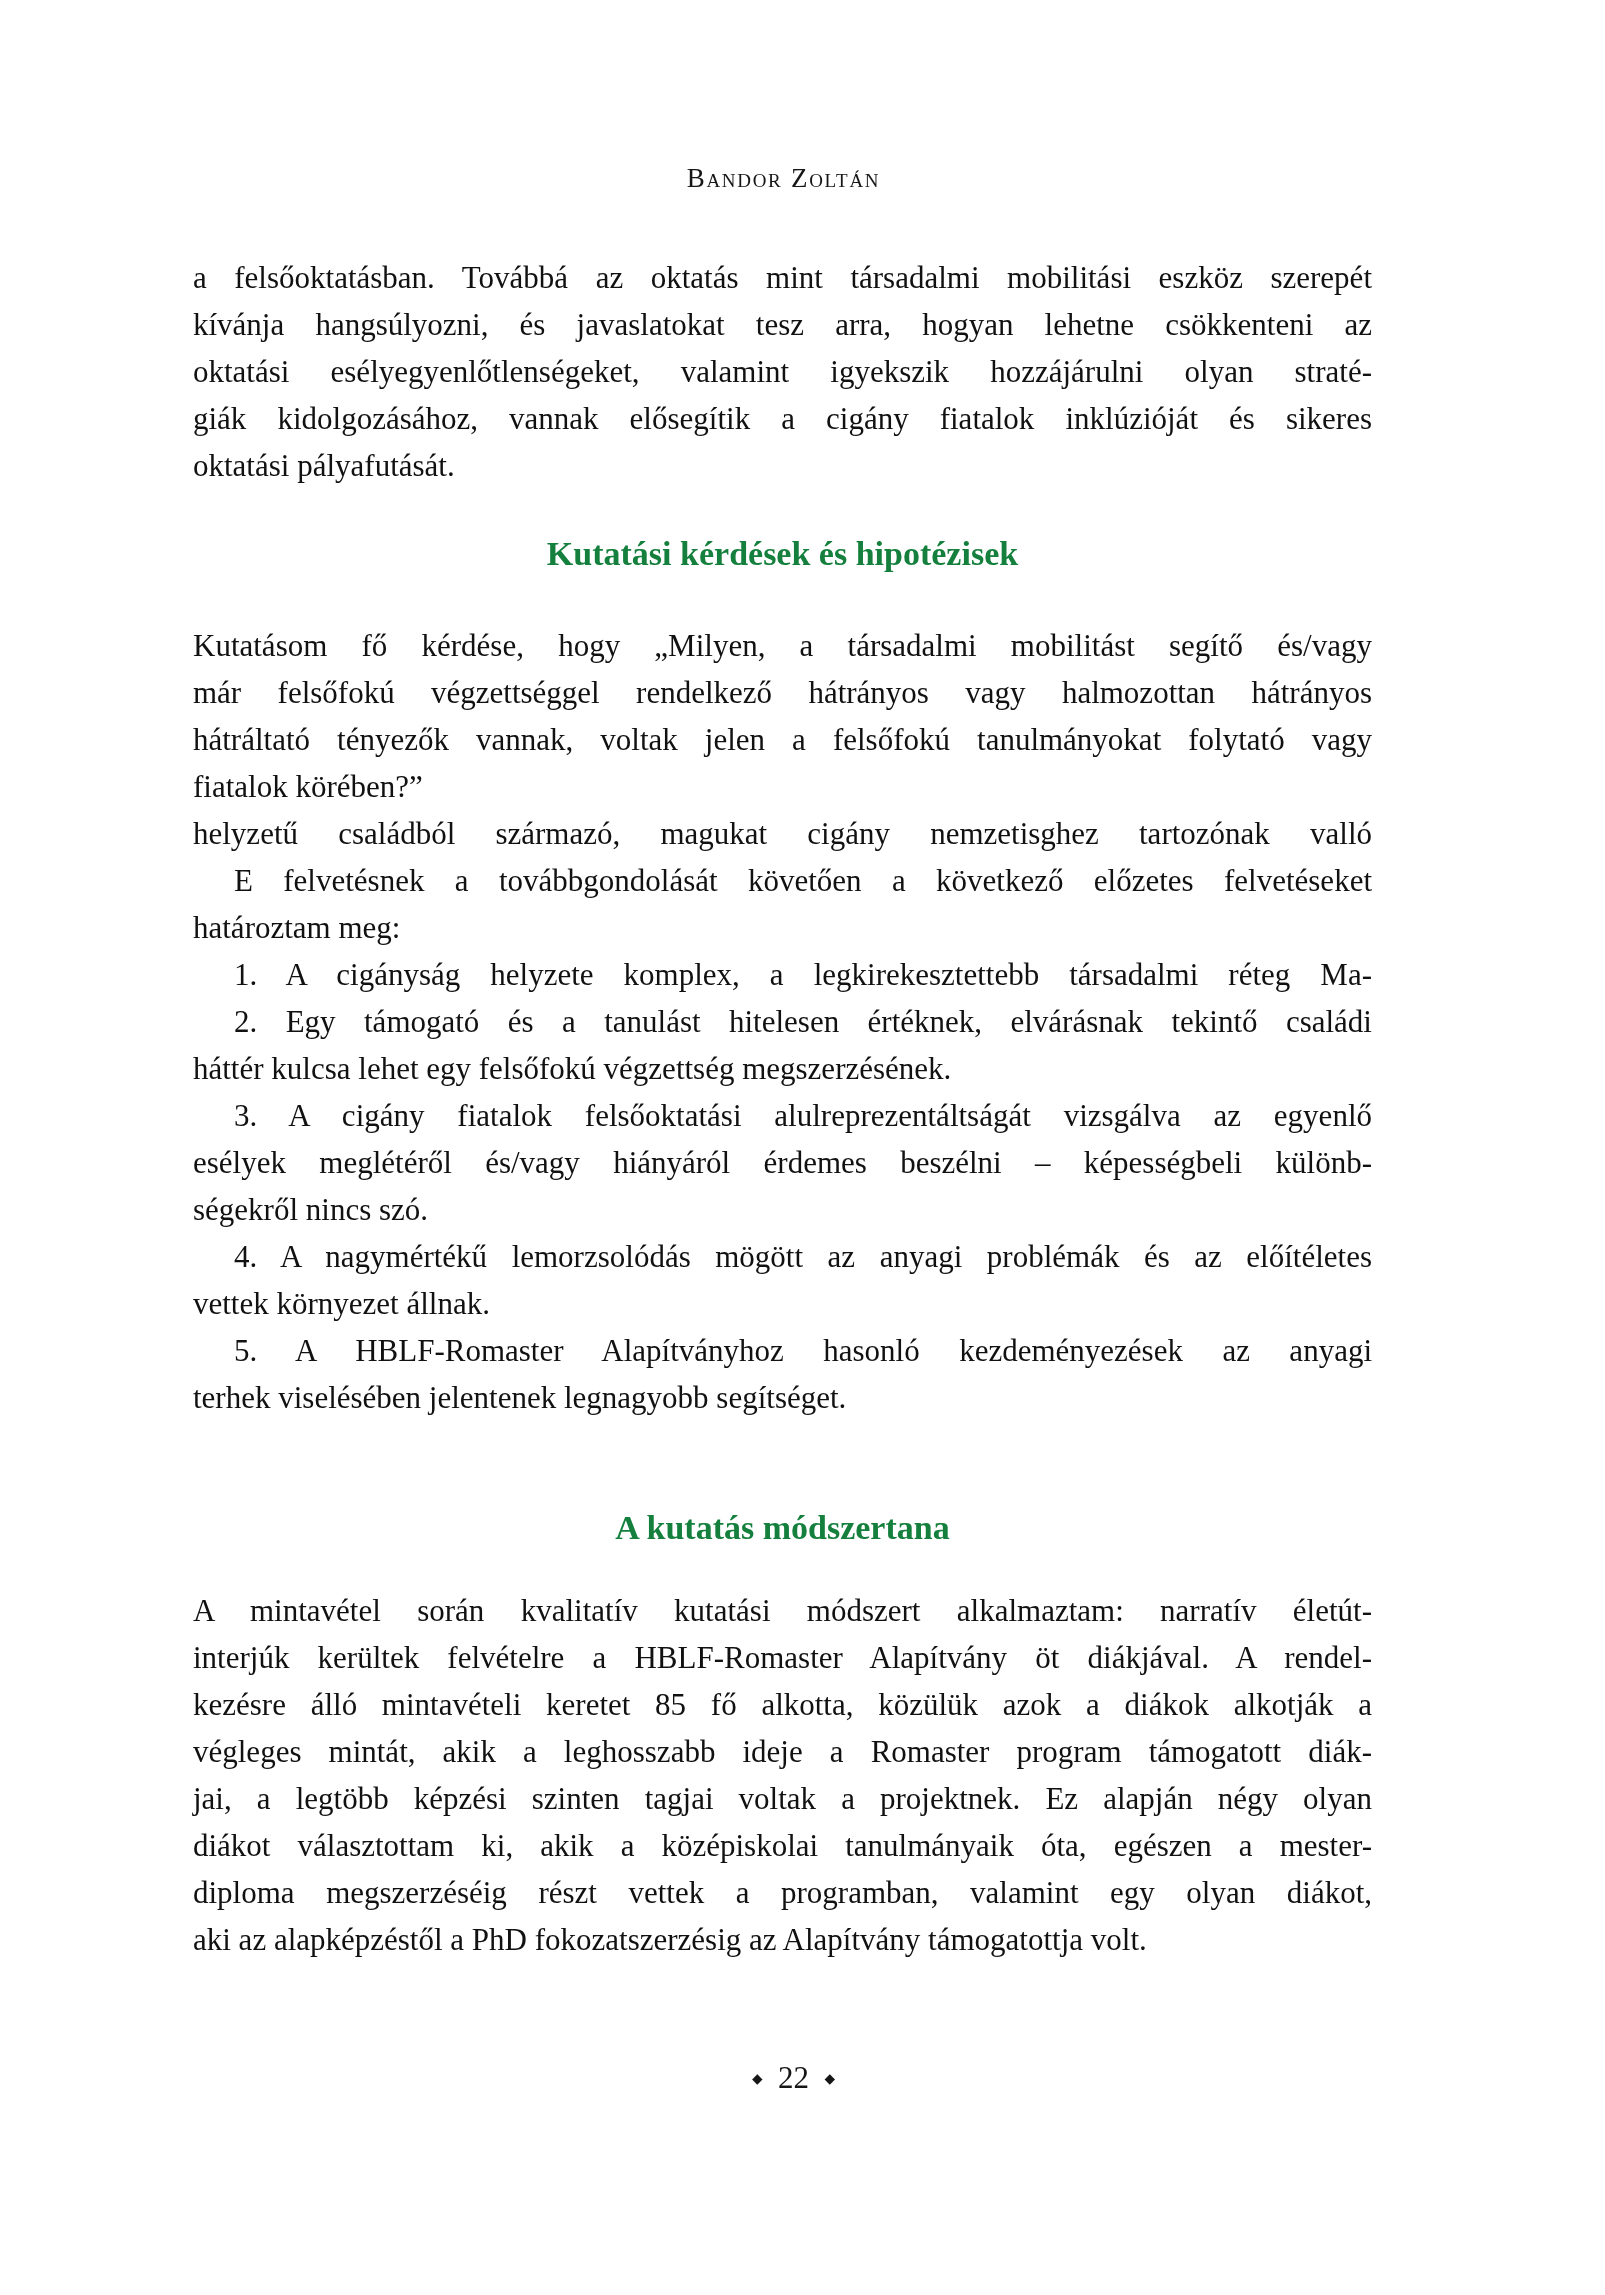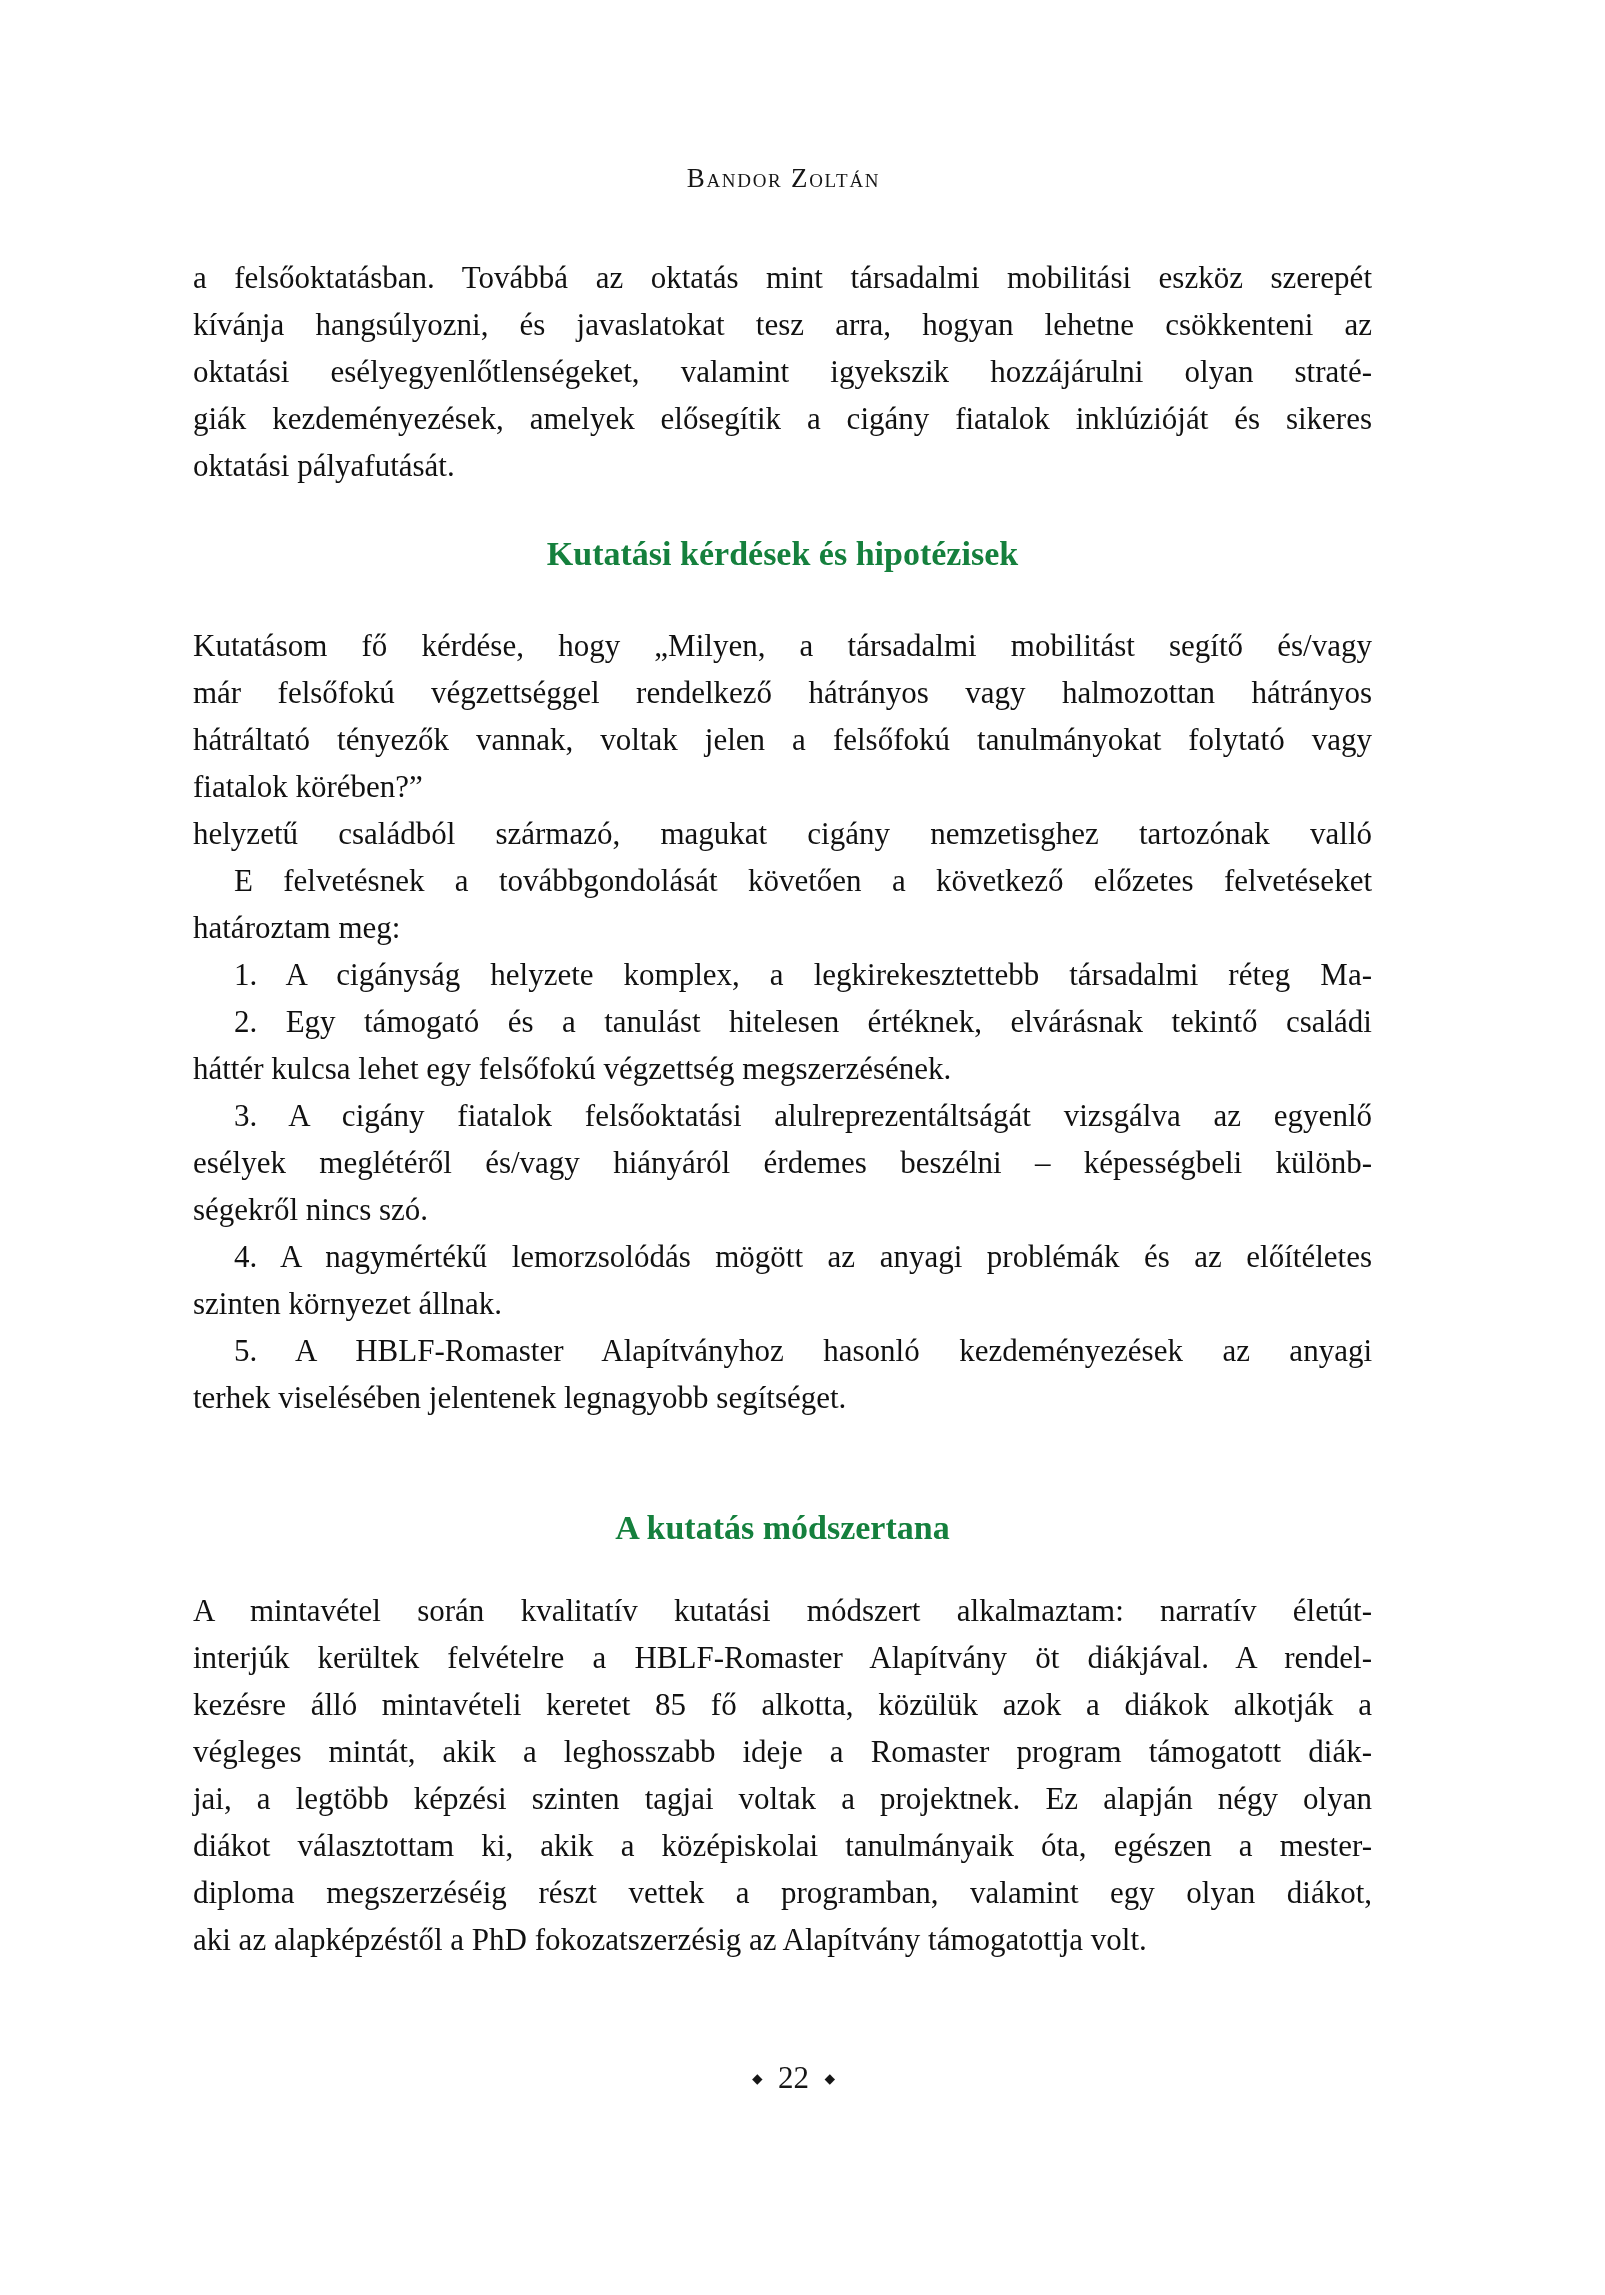--- a/index.html
+++ b/index.html
@@ -63,21 +63,21 @@
 <body>
 
 <div class="page">
   <header class="running-header">Bandor Zoltán</header>
 
   <main id="content" class="content">
       <div class="paragraph">
         <div class="line fill">a felsőoktatásban. Továbbá az oktatás mint társadalmi mobilitási eszköz szerepét</div>
         <div class="line fill">kívánja hangsúlyozni, és javaslatokat tesz arra, hogyan lehetne csökkenteni az</div>
         <div class="line fill">oktatási esélyegyenlőtlenségeket, valamint igyekszik hozzájárulni olyan straté-</div>
-        <div class="line fill">giák kezdeményezések, amelyek elősegítik a cigány fiatalok inklúzióját és sikeres</div>
+        <div class="line fill">giák kidolgozásához, vannak elősegítik a cigány fiatalok inklúzióját és sikeres</div>
         <div class="line">oktatási pályafutását.</div>
       </div>
       <h2 class="heading">Kutatási kérdések és hipotézisek</h2>
       <div class="paragraph">
         <div class="line fill">Kutatásom fő kérdése, hogy „Milyen, a társadalmi mobilitást segítő és/vagy</div>
         <div class="line fill">már felsőfokú végzettséggel rendelkező hátrányos vagy halmozottan hátrányos</div>
         <div class="line fill">hátráltató tényezők vannak, voltak jelen a felsőfokú tanulmányokat folytató vagy</div>
         <div class="line">fiatalok körében?”</div>
         <div class="line fill">helyzetű családból származó, magukat cigány nemzetisghez tartozónak valló</div>
       </div>
@@ -92,21 +92,21 @@
         <div class="line fill indent">2. Egy támogató és a tanulást hitelesen értéknek, elvárásnak tekintő családi</div>
         <div class="line">háttér kulcsa lehet egy felsőfokú végzettség megszerzésének.</div>
       </div>
       <div class="paragraph">
         <div class="line fill indent">3. A cigány fiatalok felsőoktatási alulreprezentáltságát vizsgálva az egyenlő</div>
         <div class="line fill">esélyek meglétéről és/vagy hiányáról érdemes beszélni – képességbeli különb-</div>
         <div class="line">ségekről nincs szó.</div>
       </div>
       <div class="paragraph">
         <div class="line fill indent">4. A nagymértékű lemorzsolódás mögött az anyagi problémák és az előítéletes</div>
-        <div class="line">szinten környezet állnak.</div>
+        <div class="line">vettek környezet állnak.</div>
       </div>
       <div class="paragraph">
         <div class="line fill indent">5. A HBLF-Romaster Alapítványhoz hasonló kezdeményezések az anyagi</div>
         <div class="line">terhek viselésében jelentenek legnagyobb segítséget.</div>
       </div>
       <h2 class="heading">A kutatás módszertana</h2>
       <div class="paragraph">
         <div class="line fill">A mintavétel során kvalitatív kutatási módszert alkalmaztam: narratív életút-</div>
         <div class="line fill">interjúk kerültek felvételre a HBLF-Romaster Alapítvány öt diákjával. A rendel-</div>
         <div class="line fill">kezésre álló mintavételi keretet 85 fő alkotta, közülük azok a diákok alkotják a</div>

